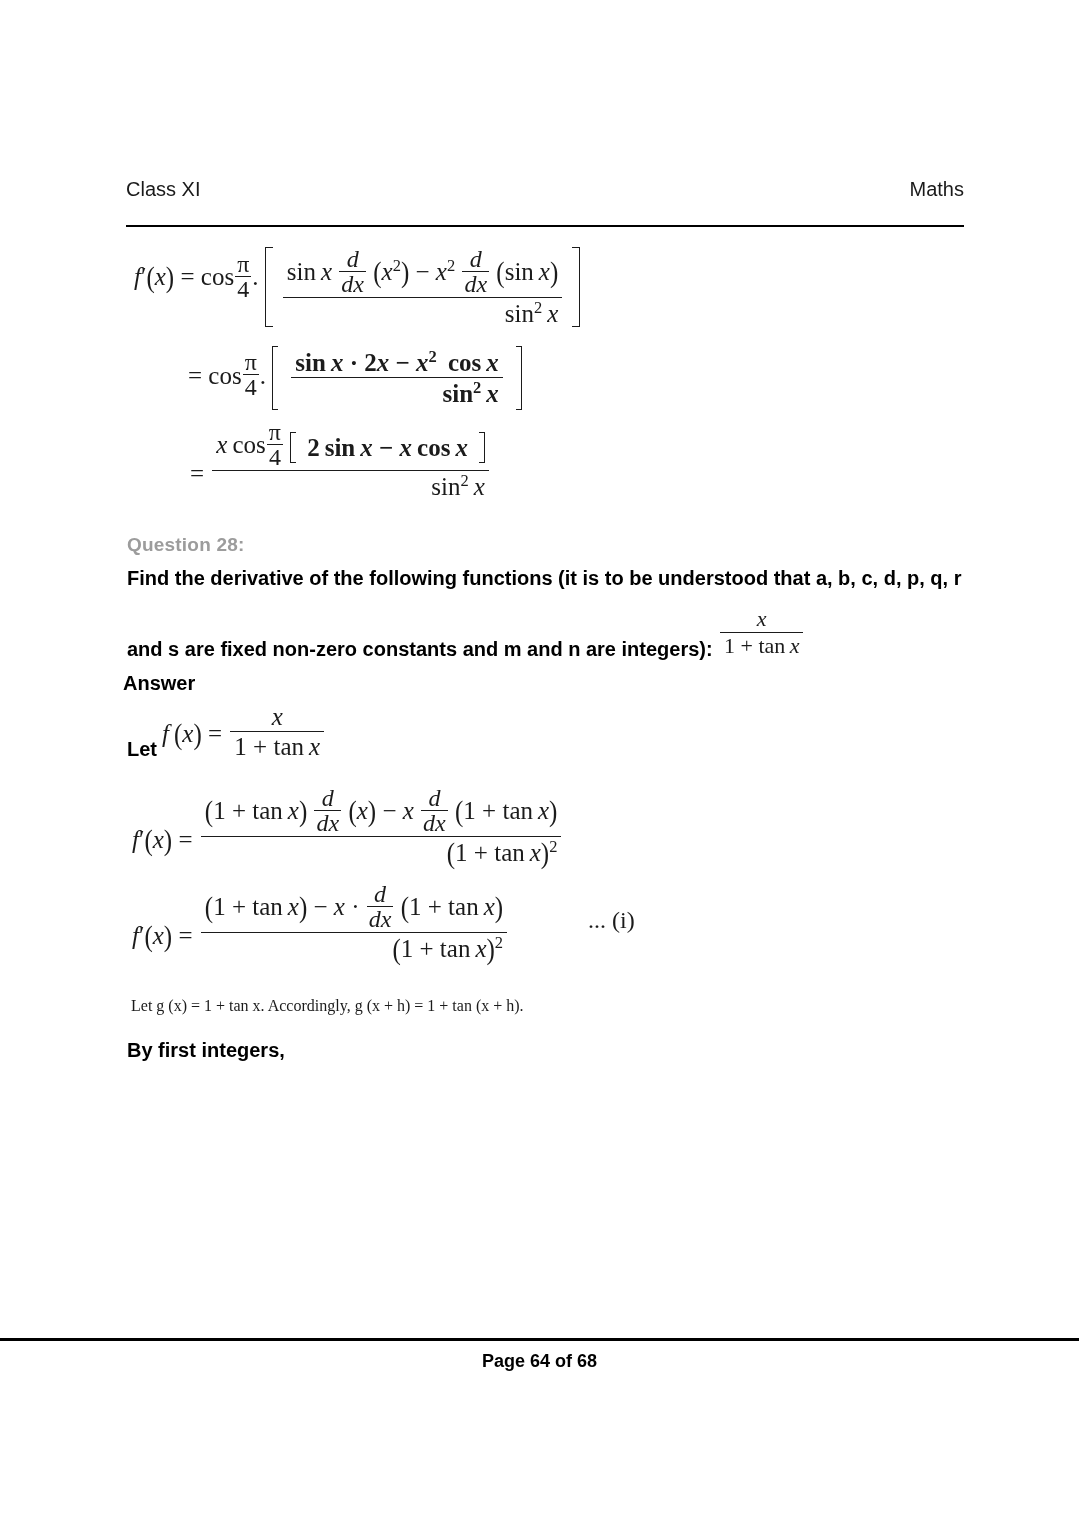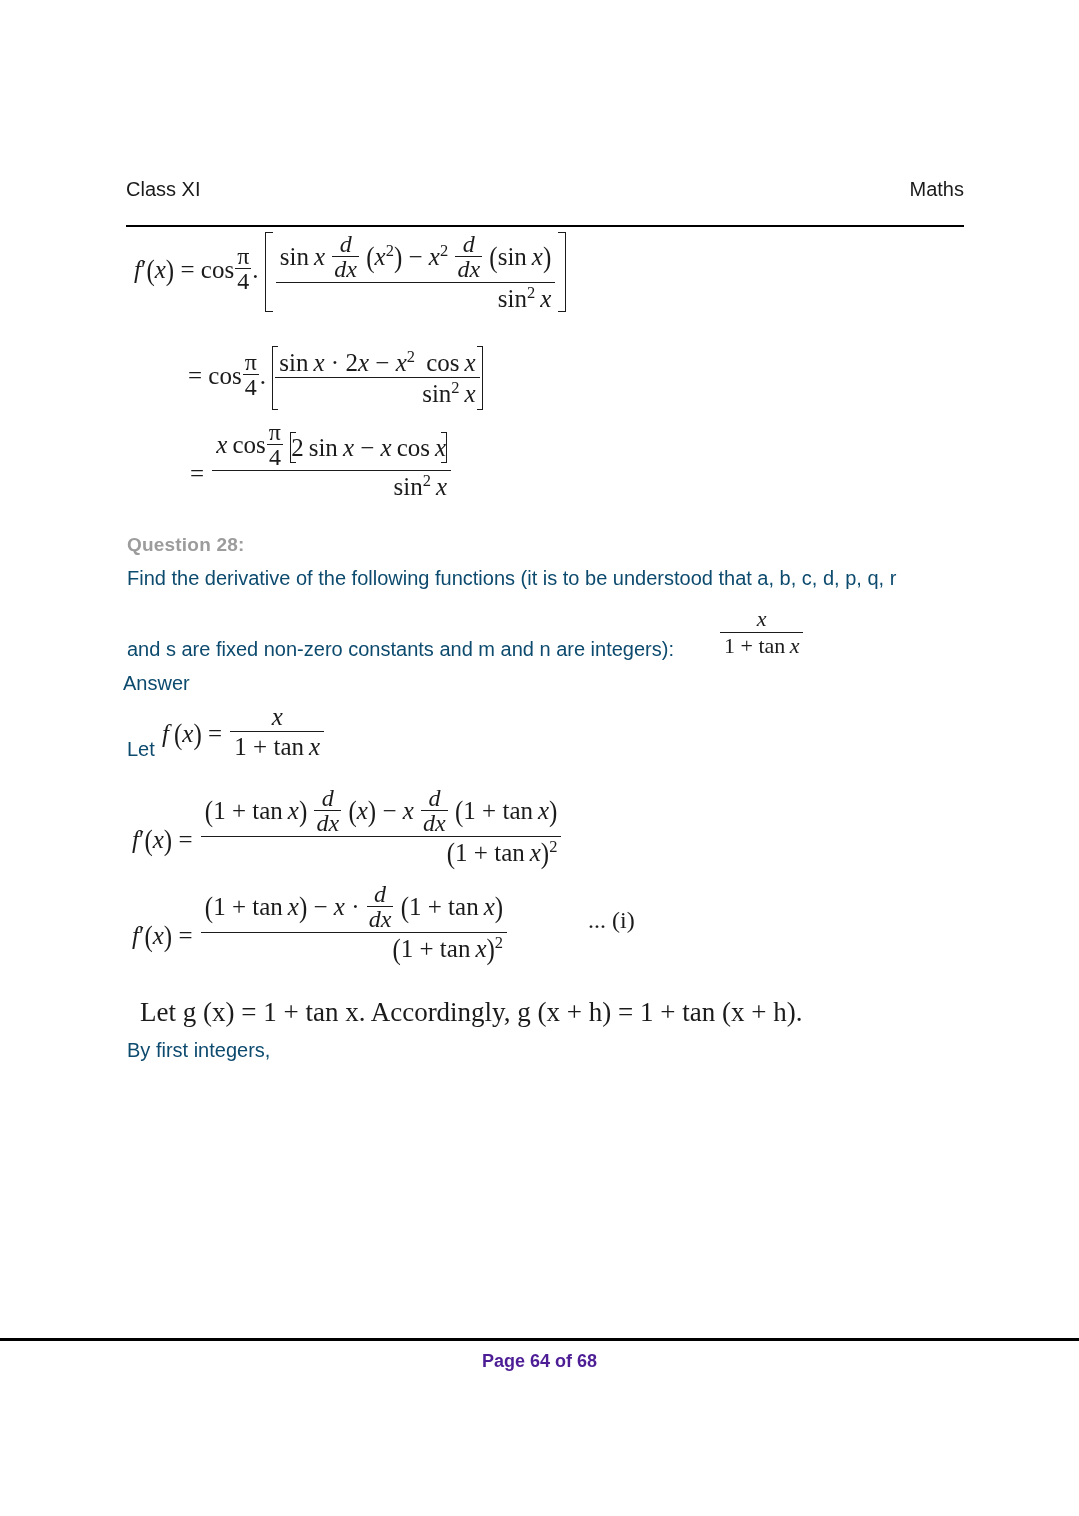--- a/index.html
+++ b/index.html
@@ -87,39 +87,41 @@
     display: block;
     padding: 0 2px;
   }
   .sup-r { font-size: 0.66em; vertical-align: super; font-style: normal; }
 
   
   .brk {
     display: inline-block;
     vertical-align: middle;
     position: relative;
-    padding: 0 9px;
+    padding: 0 16px;
+    margin-top: 15px;
   }
   .brk::before, .brk::after {
     content: "";
     position: absolute;
     top: 0;
     bottom: 0;
     width: 7px;
     border-top: 1.6px solid #1b1b1b;
     border-bottom: 1.6px solid #1b1b1b;
   }
   .brk::before { left: 0;  border-left: 1.6px solid #1b1b1b; }
   .brk::after  { right: 0; border-right: 1.6px solid #1b1b1b; }
 
   .brk-sm {
     display: inline-block;
     vertical-align: middle;
     position: relative;
-    padding: 0 1px;
+    padding: 0 17px;
+    font-weight: bold;
   }
   .brk-sm::before, .brk-sm::after {
     content: "";
     position: absolute;
     top: -2px;
     bottom: -2px;
     width: 5px;
     border-top: 1.5px solid #1b1b1b;
     border-bottom: 1.5px solid #1b1b1b;
   }
@@ -129,29 +131,30 @@
 
   
   #eq1 { left: 134px; top: 232px; font-size: 25px; }
   #eq2 { left: 188px; top: 348px; font-size: 25px; }
   #eq3 { left: 190px; top: 420px; font-size: 25px; }
   #eq4 { left: 132px; top: 786px; font-size: 25px; }
   #eq5 { left: 132px; top: 882px; font-size: 25px; }
   #eq5tag { left: 588px; top: 907px; font-size: 24px; }
   #eqLetF { left: 162px; top: 703px; font-size: 25px; }
   #eqInlineQ { left: 718px; top: 607px; font-size: 22px; }
-  #eqGx { left: 140px; top: 997px; font-size: 27px; }
+  #eqGx { left: 131px; top: 997px; font-size: 16px; }
 
   
   .prose {
     position: absolute;
     font-family: "Liberation Sans", sans-serif;
     font-size: 20px;
-    color: #0c4a6e;
+    color: #000000;
     white-space: nowrap;
+    font-weight: bold;
   }
   #q-title {
     left: 127px; top: 534px;
     font-weight: bold;
     color: #9c9c9c;
     font-size: 19px;
     letter-spacing: 0.2px;
   }
   #q-line1 { left: 127px; top: 567px; }
   #q-line2 { left: 127px; top: 638px; }
@@ -164,21 +167,21 @@
     position: absolute;
     left: 0;
     top: 1338px;
     width: 1079px;
     border-top: 3px solid #000000;
   }
   .footer-text {
     text-align: center;
     font-size: 18px;
     font-weight: bold;
-    color: #4c1d95;
+    color: #000000;
     padding-top: 10px;
     font-family: "Liberation Sans", sans-serif;
   }
 </style>
 </head>
 <body>
 
 <div class="page">
 
   <div class="page-header">

